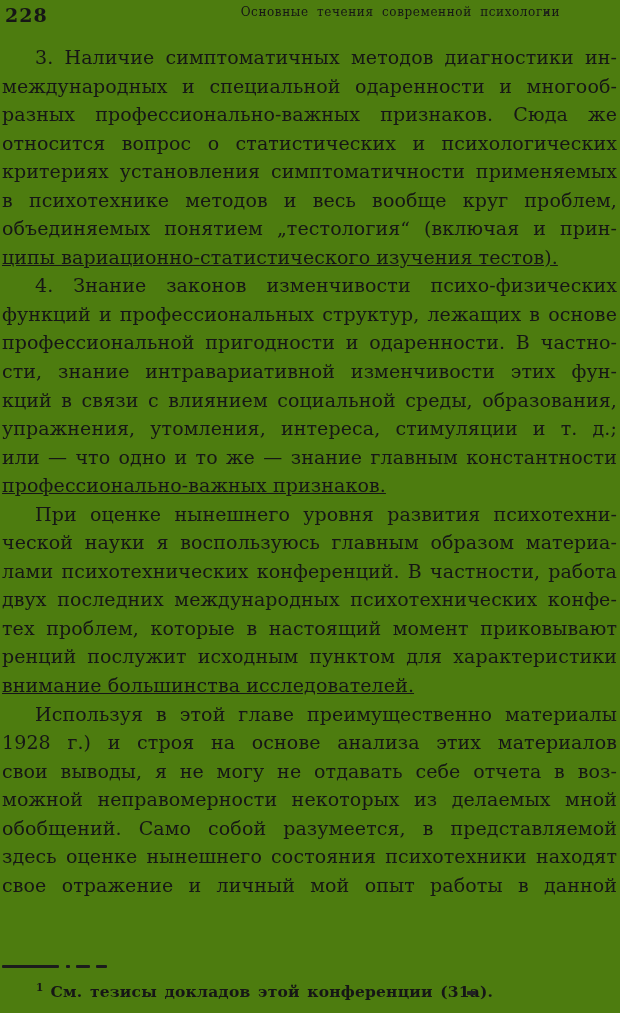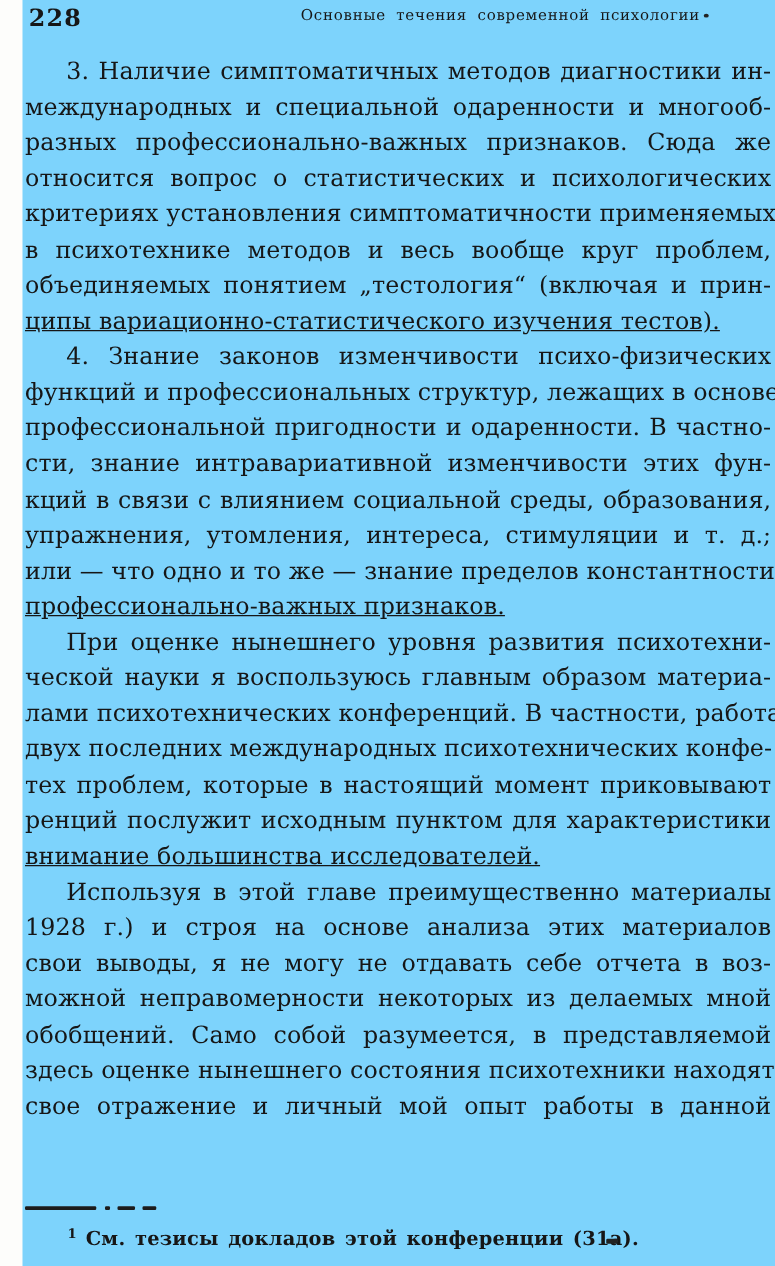--- a/index.html
+++ b/index.html
@@ -6,22 +6,21 @@
   body {
     width: 620px; height: 1013px;
     background: #fdfdfb;
     font-family: "DejaVu Serif", "Liberation Serif", serif;
     color: #161616;
     overflow: hidden;
     position: relative;
   }
   .page {
     position: absolute; inset: 0;
-    background: #7dd3fc;
-    margin-left: 18px;
+    background: #4d7c0f;
   }
   
   .running-head {
     position: absolute; top: 4px; left: 0; right: 0;
     height: 26px;
   }
   .page-number {
     position: absolute; left: 5px; top: 0;
     font-size: 19px; font-weight: bold; letter-spacing: 1px;
   }
@@ -95,21 +94,21 @@
       <div class="line">критериях установления симптоматичности применяемых</div>
       <div class="line">в психотехнике методов и весь вообще круг проблем,</div>
       <div class="line">объединяемых понятием „тестология“ (включая и прин-</div>
       <div class="line para-end">ципы вариационно-статистического изучения тестов).</div>
       <div class="line indent">4. Знание законов изменчивости психо-физических</div>
       <div class="line">функций и профессиональных структур, лежащих в основе</div>
       <div class="line">профессиональной пригодности и одаренности. В частно-</div>
       <div class="line">сти, знание интравариативной изменчивости этих фун-</div>
       <div class="line">кций в связи с влиянием социальной среды, образования,</div>
       <div class="line">упражнения, утомления, интереса, стимуляции и т. д.;</div>
-      <div class="line">или — что одно и то же — знание пределов константности</div>
+      <div class="line">или — что одно и то же — знание главным константности</div>
       <div class="line para-end">профессионально-важных признаков.</div>
       <div class="line indent">При оценке нынешнего уровня развития психотехни-</div>
       <div class="line">ческой науки я воспользуюсь главным образом материа-</div>
       <div class="line">лами психотехнических конференций. В частности, работа</div>
       <div class="line">двух последних международных психотехнических конфе-</div>
       <div class="line">тех проблем, которые в настоящий момент приковывают</div>
       <div class="line">ренций послужит исходным пунктом для характеристики</div>
       <div class="line para-end">внимание большинства исследователей.</div>
       <div class="line indent">Используя в этой главе преимущественно материалы</div>
       <div class="line">1928 г.) и строя на основе анализа этих материалов</div>

